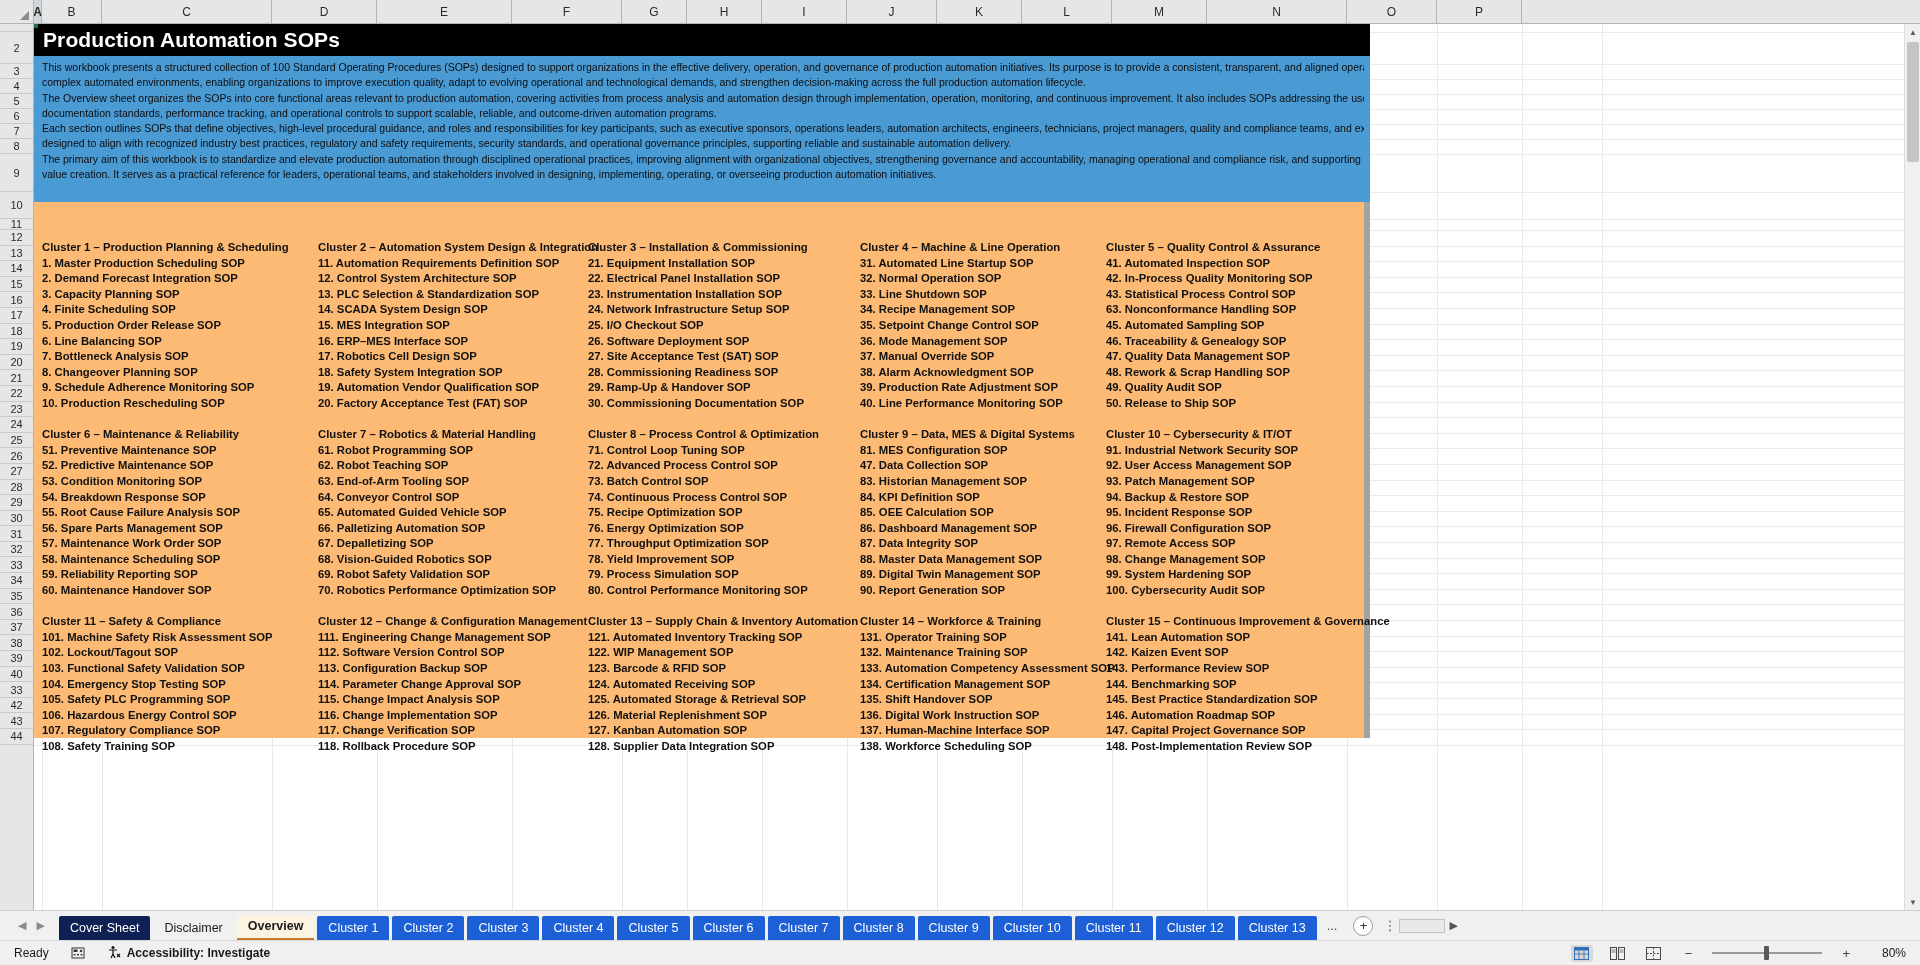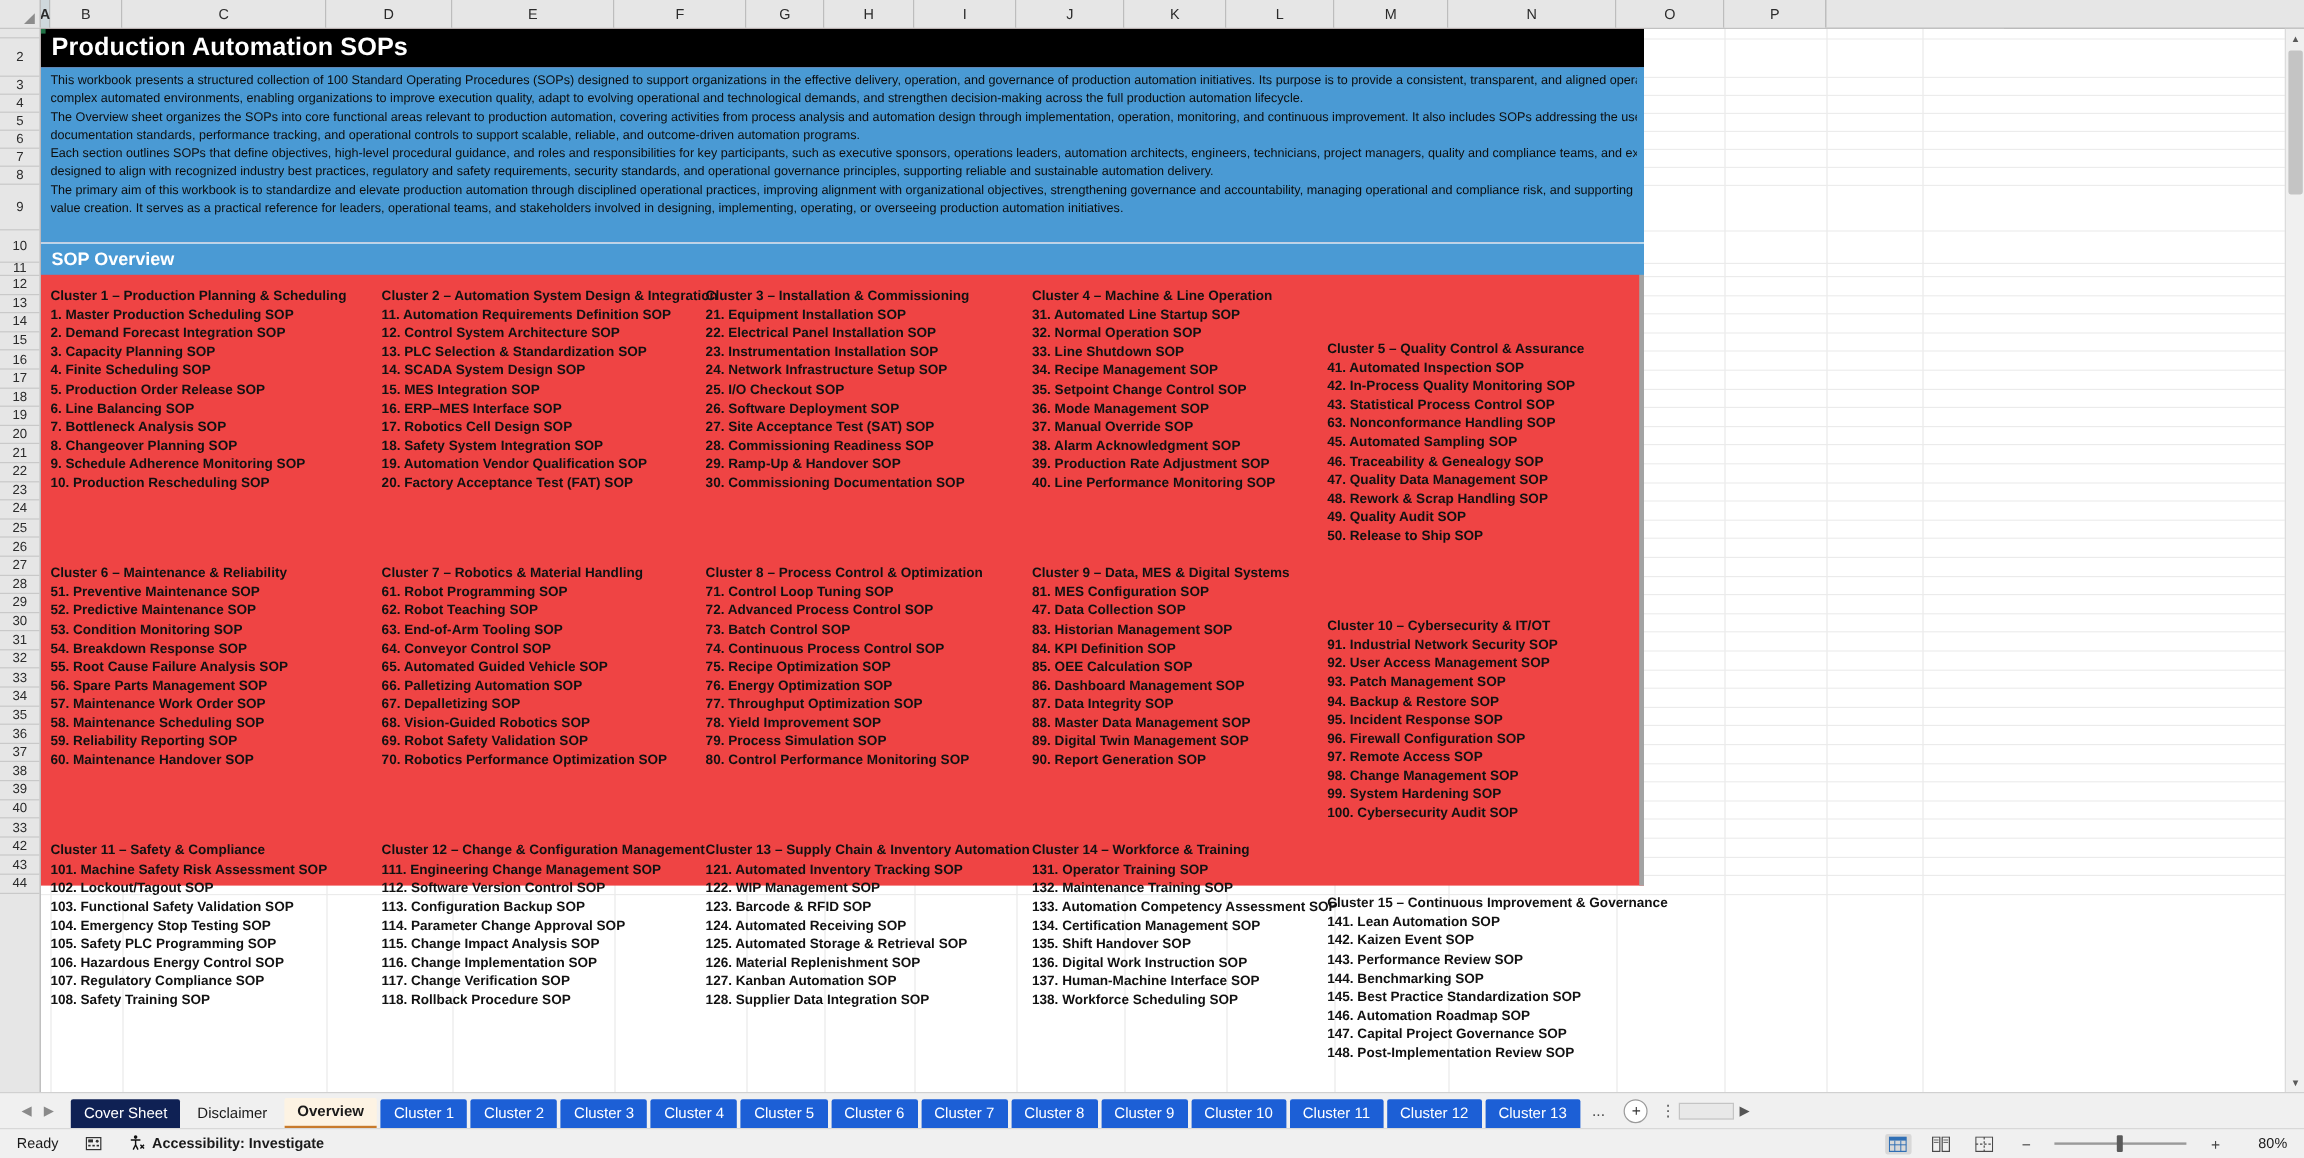--- a/index.html
+++ b/index.html
@@ -95,21 +95,21 @@
   .gridlines {
     position: absolute; left: 0; top: 0; width: 1886px; height: 886px;
     opacity: .5;
   }
   .gridlines .v { position: absolute; top: 0; width: 1px; height: 886px; background: #d4d4d4; }
   .gridlines .h { position: absolute; left: 0; height: 1px; width: 1886px; background: #d9d9d9; }
 
   
   .content {
     position: absolute; left: 0; top: 0; width: 1336px; height: 714px;
-    background: #ef4444; border-right: 4px solid #a3a3a3;
+    background: #fdba74; border-right: 6px solid #a3a3a3;
   }
 
   .title-band {
     position: absolute; left: 0px; top: 0px; width: 1336px; height: 32px;
     background: #000000; color: #ffffff;
     display: flex; align-items: center; padding-left: 9px;
     font-size: 21px; font-weight: 700; letter-spacing: .1px;
   }
   .intro-band {
     position: absolute; left: 0px; top: 32px; width: 1336px; height: 146px;
@@ -129,21 +129,21 @@
   
   .clusters {
     position: absolute; left: 0px; top: 216px; width: 1336px;
   }
   .cluster-row { display: flex; margin-bottom: 0px; }
   .cluster-col { flex: 0 0 auto; padding-left: 8px; }
   .cluster-col.c1 { width: 276px; }
   .cluster-col.c2 { width: 270px; }
   .cluster-col.c3 { width: 272px; }
   .cluster-col.c4 { width: 246px; }
-  .cluster-col.c5 { width: 272px; margin-top: 44px; }
+  .cluster-col.c5 { width: 272px; }
   .cluster-title {
     font-size: 11.3px; font-weight: 700; color: #111; height: 15.6px;
     line-height: 15.6px; white-space: nowrap;
   }
   .cluster-item {
     font-size: 11.3px; color: #111; height: 15.6px; line-height: 15.6px;
     white-space: nowrap; font-weight: 600;
   }
   .cluster-gap { height: 15.6px; }
 
@@ -387,21 +387,20 @@
         <p>This workbook presents a structured collection of 100 Standard Operating Procedures (SOPs) designed to support organizations in the effective delivery, operation, and governance of production automation initiatives. Its purpose is to provide a consistent, transparent, and aligned operational framework for managing</p>
         <p>complex automated environments, enabling organizations to improve execution quality, adapt to evolving operational and technological demands, and strengthen decision-making across the full production automation lifecycle.</p>
         <p>The Overview sheet organizes the SOPs into core functional areas relevant to production automation, covering activities from process analysis and automation design through implementation, operation, monitoring, and continuous improvement. It also includes SOPs addressing the use of enabling tools, platforms,</p>
         <p>documentation standards, performance tracking, and operational controls to support scalable, reliable, and outcome-driven automation programs.</p>
         <p>Each section outlines SOPs that define objectives, high-level procedural guidance, and roles and responsibilities for key participants, such as executive sponsors, operations leaders, automation architects, engineers, technicians, project managers, quality and compliance teams, and external partners. These SOPs are</p>
         <p>designed to align with recognized industry best practices, regulatory and safety requirements, security standards, and operational governance principles, supporting reliable and sustainable automation delivery.</p>
         <p>The primary aim of this workbook is to standardize and elevate production automation through disciplined operational practices, improving alignment with organizational objectives, strengthening governance and accountability, managing operational and compliance risk, and supporting long-term performance and</p>
         <p>value creation. It serves as a practical reference for leaders, operational teams, and stakeholders involved in designing, implementing, operating, or overseeing production automation initiatives.</p>
       </div>
 
-      <div class="section-band">SOP Overview</div>
 
       <div class="clusters" id="clusters">
           <div class="cluster-row">
             <div class="cluster-col c1">
               <div class="cluster-title">Cluster 1 – Production Planning &amp; Scheduling</div>
               <div class="cluster-item">1. Master Production Scheduling SOP</div>
               <div class="cluster-item">2. Demand Forecast Integration SOP</div>
               <div class="cluster-item">3. Capacity Planning SOP</div>
               <div class="cluster-item">4. Finite Scheduling SOP</div>
               <div class="cluster-item">5. Production Order Release SOP</div>

